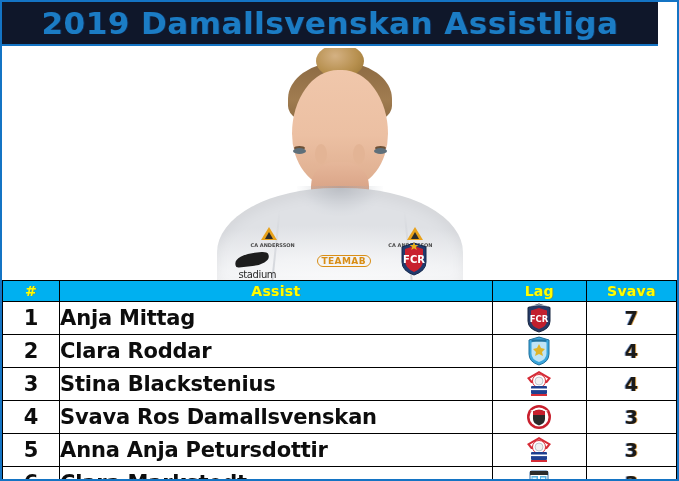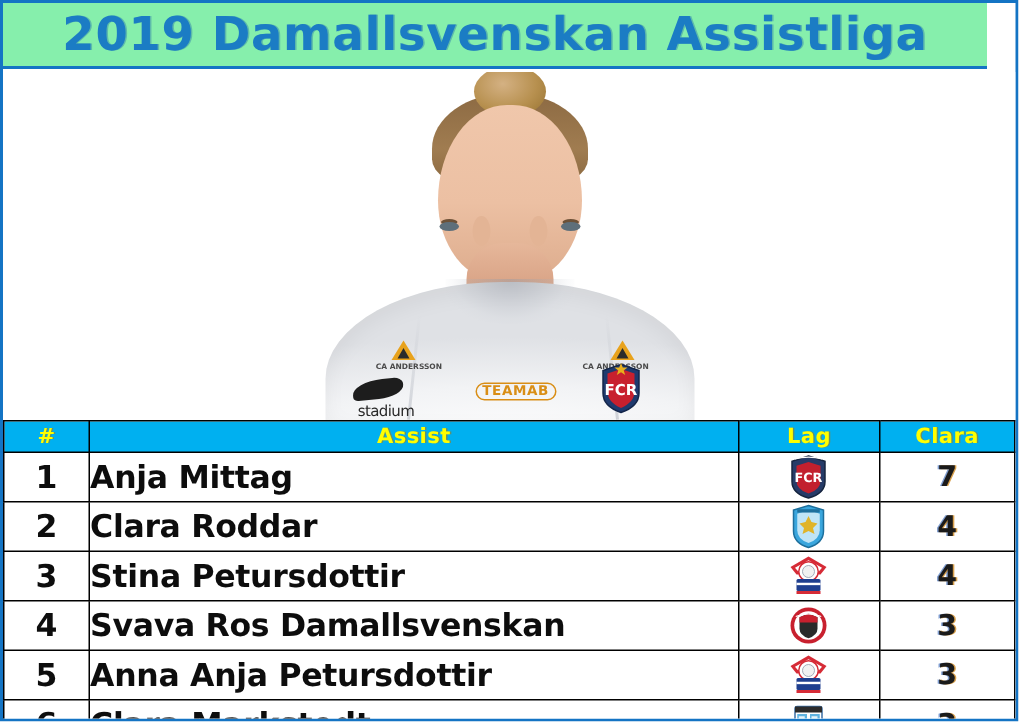--- a/index.html
+++ b/index.html
@@ -21,21 +21,21 @@
     overflow: hidden;
   }
 
   
   .title-bar {
     position: absolute;
     left: 0;
     top: 0;
     width: 656px;
     height: 44px;
-    background: #86efac;
+    background: #0f172a;
     border-bottom: 2px solid #1474c4;
     display: flex;
     align-items: center;
     justify-content: center;
     box-sizing: border-box;
   }
   .title-text {
     font-family: "DejaVu Sans", sans-serif;
     font-weight: bold;
     font-size: 31px;
@@ -366,21 +366,21 @@
       <col class="col-rank">
         <col class="col-player">
         <col class="col-team">
         <col class="col-assist">
     </colgroup>
     <thead>
       <tr>
         <th>#</th>
         <th>Assist</th>
         <th>Lag</th>
-        <th>Clara</th>
+        <th>Svava</th>
       </tr>
     </thead>
     <tbody>
 
       <tr>
         <td class="cell-rank">1</td>
         <td class="cell-player">Anja Mittag</td>
         <td class="cell-team">
           <span class="logo-wrap">
             <svg viewBox="0 0 28 30" width="28" height="30">
@@ -405,21 +405,21 @@
               <path d="M14 8 l2 4 4 1 -3 3 1 4 -4 -2 -4 2 1 -4 -3 -3 4 -1 z" fill="#e0b429"></path>
               <rect x="6.5" y="3.5" width="15" height="2.2" fill="#1d6f9c"></rect>
             </svg>
           </span>
         </td>
         <td class="cell-assist">4</td>
       </tr>
 
       <tr>
         <td class="cell-rank">3</td>
-        <td class="cell-player">Stina Petursdottir</td>
+        <td class="cell-player">Stina Blackstenius</td>
         <td class="cell-team">
           <span class="logo-wrap">
             <svg viewBox="0 0 28 30" width="28" height="30">
               <path d="M2 9 L14 2 L26 9 L22 14 L6 14 Z" fill="#d62b36"></path>
               <path d="M5 9.5 L14 4.5 L23 9.5 L20 13 L8 13 Z" fill="#ffffff"></path>
               <circle cx="14" cy="12" r="6.5" fill="#ffffff" stroke="#d62b36" stroke-width="1"></circle>
               <circle cx="14" cy="12" r="4" fill="#f1f1f1" stroke="#9aa4b1" stroke-width="0.6"></circle>
               <rect x="6" y="17" width="16" height="8" rx="1" fill="#1f3f8f"></rect>
               <rect x="6" y="19.5" width="16" height="1.6" fill="#ffffff"></rect>
               <rect x="6" y="25" width="16" height="2" fill="#d62b36"></rect>

